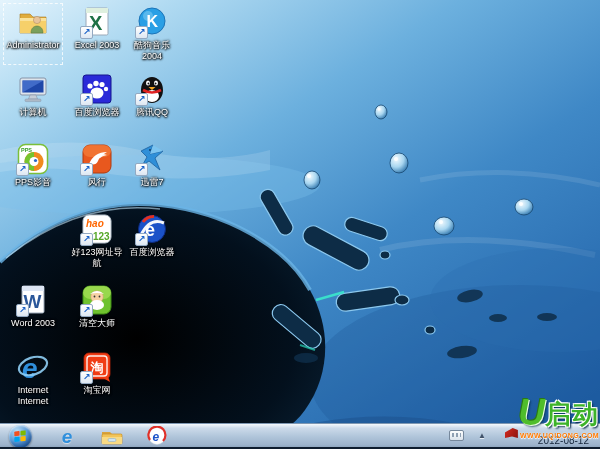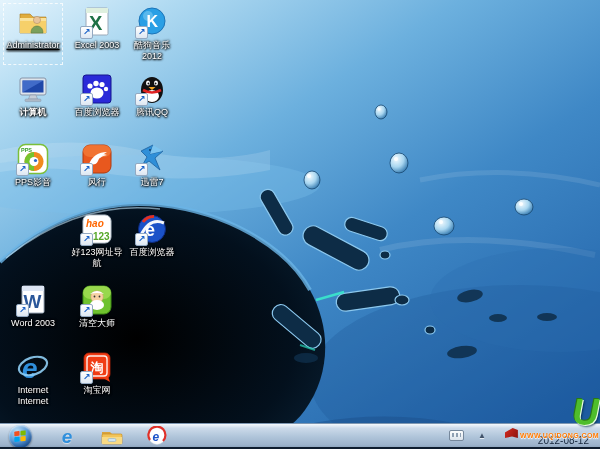--- a/index.html
+++ b/index.html
@@ -126,21 +126,21 @@
     </g>
     <g fill="#ffffff" opacity="0.9">
       <circle cx="379" cy="109" r="1.5"></circle>
         <circle cx="396" cy="159" r="2"></circle>
       <circle cx="309" cy="176" r="2"></circle>
         <circle cx="521" cy="204" r="2"></circle>
       <circle cx="441" cy="222" r="2"></circle>
     </g>
   </svg>
 
-  <div class="cell" style="left:1px;top:6px;text-decoration:underline;">
+  <div class="cell" style="left:1px;top:6px;">
     <div class="focus"></div>
     <div class="ic">
       <svg viewBox="0 0 32 32" width="32" height="32">
         <path d="M3 8 h10 l3 3 h13 v16 H3 Z" fill="#e0ac3c" stroke="#a87820" stroke-width="0.6"></path>
         <path d="M3 12 h26 v15 H3 Z" fill="#f6d06a"></path>
         <path d="M3 12 h26 v3 H3 Z" fill="#fae29a"></path>
         <circle cx="20" cy="14" r="3.6" fill="#e8c49a" stroke="#a8825c" stroke-width="0.5"></circle>
         <path d="M14 27 c0-5 3-7 6-7 s6 2 6 7 Z" fill="#7ba05c" stroke="#55763c" stroke-width="0.5"></path>
       </svg>
     </div>
@@ -161,24 +161,24 @@
 
   <div class="cell" style="left:120px;top:6px;">
     <div class="ic">
       <svg viewBox="0 0 32 32" width="32" height="32">
         <circle cx="16" cy="15" r="13" fill="#2a9fe5" stroke="#1b74b8" stroke-width="1"></circle>
         <circle cx="12" cy="10" r="5" fill="#7cc9f2" opacity="0.6"></circle>
         <text x="10.5" y="21" font-size="16" font-weight="bold" fill="#ffffff">K</text>
       </svg>
       <div class="arrow-ov">↗</div>
     </div>
-    <div class="lbl">酷狗音乐 2012</div>
-  </div>
-
-  <div class="cell" style="left:1px;top:73px;font-weight:bold;">
+    <div class="lbl">酷狗音乐 2004</div>
+  </div>
+
+  <div class="cell" style="left:1px;top:73px;">
     <div class="ic">
       <svg viewBox="0 0 32 32" width="32" height="32">
         <rect x="3" y="5" width="26" height="17" rx="2" fill="#dde4ec" stroke="#8795a8" stroke-width="1"></rect>
         <rect x="5.5" y="7.5" width="21" height="12" fill="#1f47a8"></rect>
         <path d="M5.5 7.5 h21 l-21 12 Z" fill="#4a74d0" opacity="0.8"></path>
         <path d="M13 22 h6 l1.5 4 h-9 Z" fill="#c5ced8" stroke="#8795a8" stroke-width="0.6"></path>
         <rect x="8" y="26" width="16" height="2.6" rx="1" fill="#aeb9c6" stroke="#8795a8" stroke-width="0.5"></rect>
       </svg>
     </div>
     <div class="lbl">计算机</div>
@@ -370,20 +370,21 @@
   </div>
   <div id="taskbar-bottom"></div>
 
   <div class="tray-kbd"></div>
   <div class="tray-tri">▲</div>
   <div class="tray-clock">2012-08-12</div>
 
   <div id="watermark">
     <div class="wm-row">
       <span class="wm-u">U</span>
+      <span class="wm-name">启动</span>
     </div>
     <div class="wm-row">
       <span class="wm-horn"></span>
       <span class="wm-url">WWW.UQIDONG.COM</span>
     </div>
   </div>
 
 </div>
 
 </body></html>

